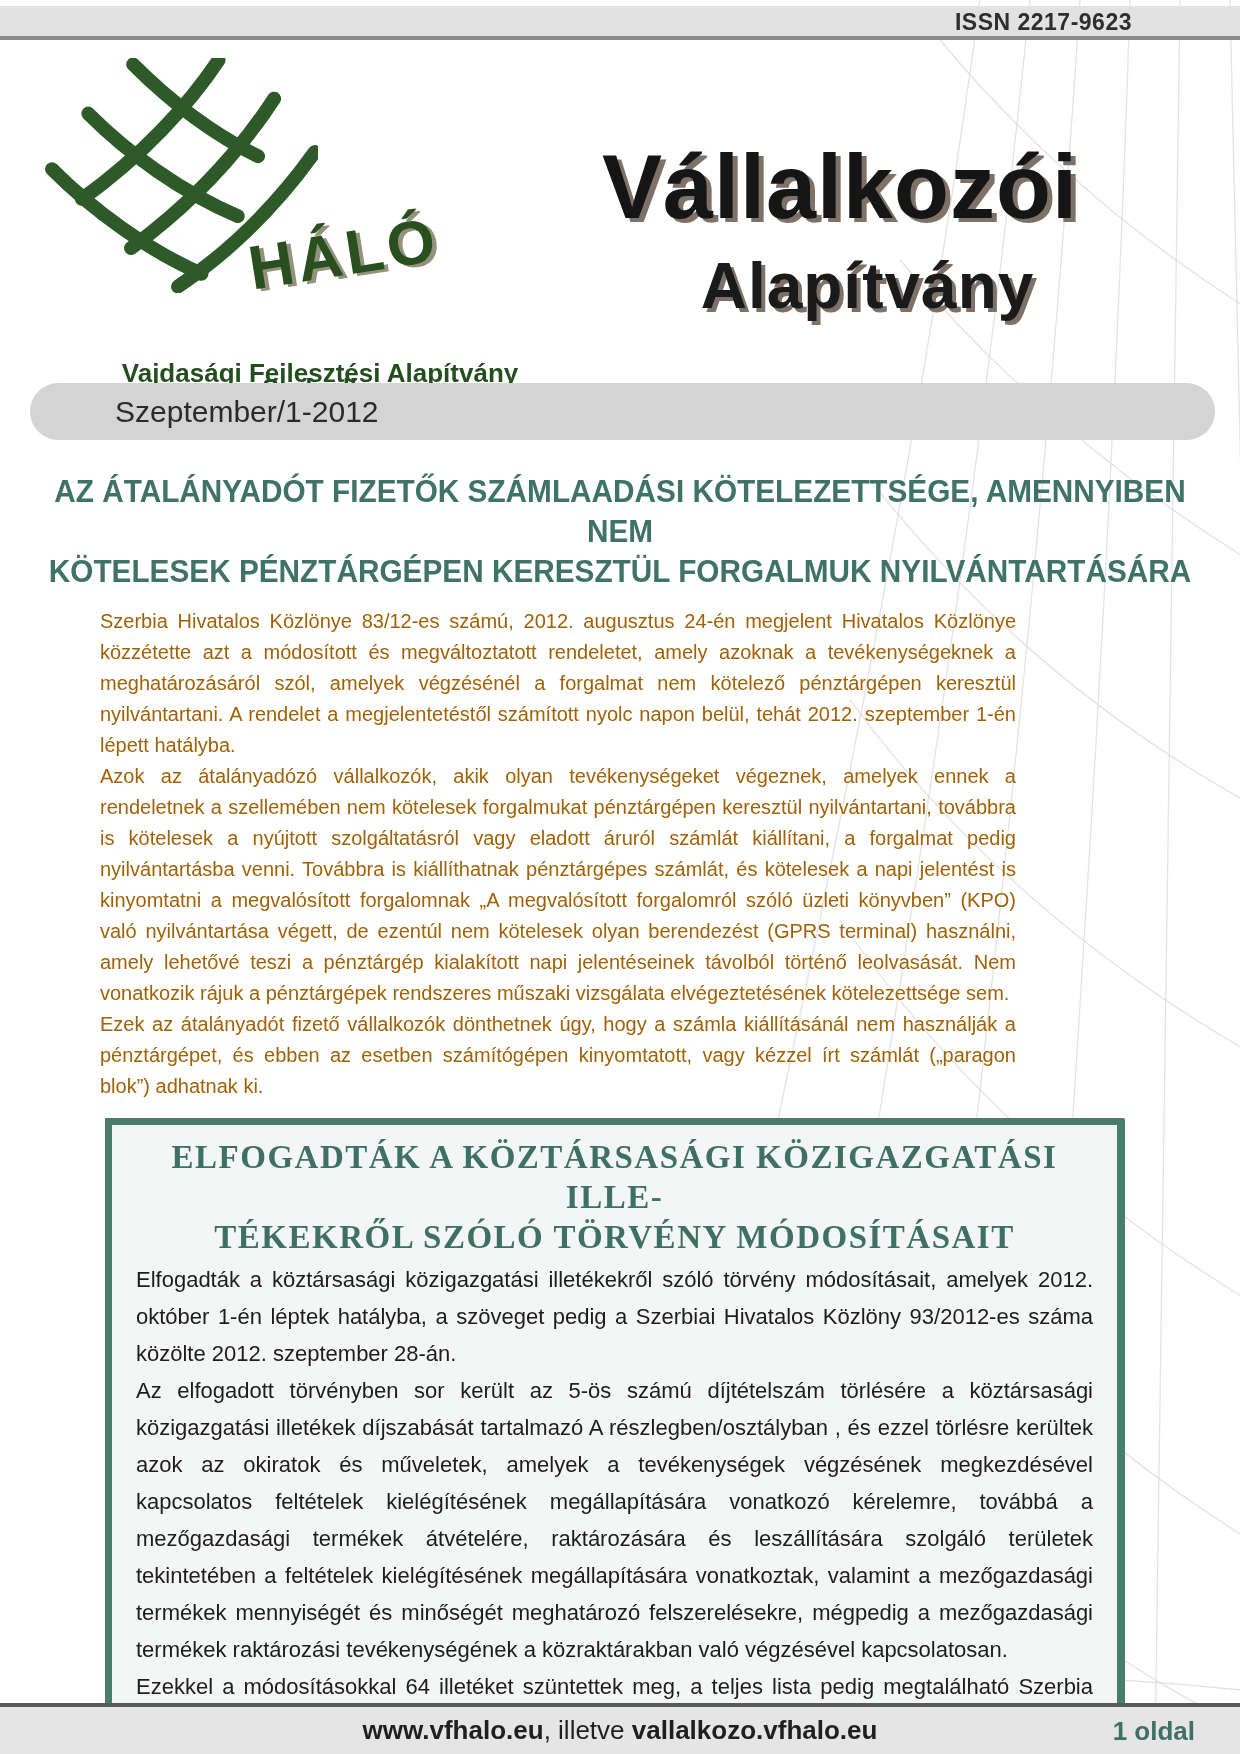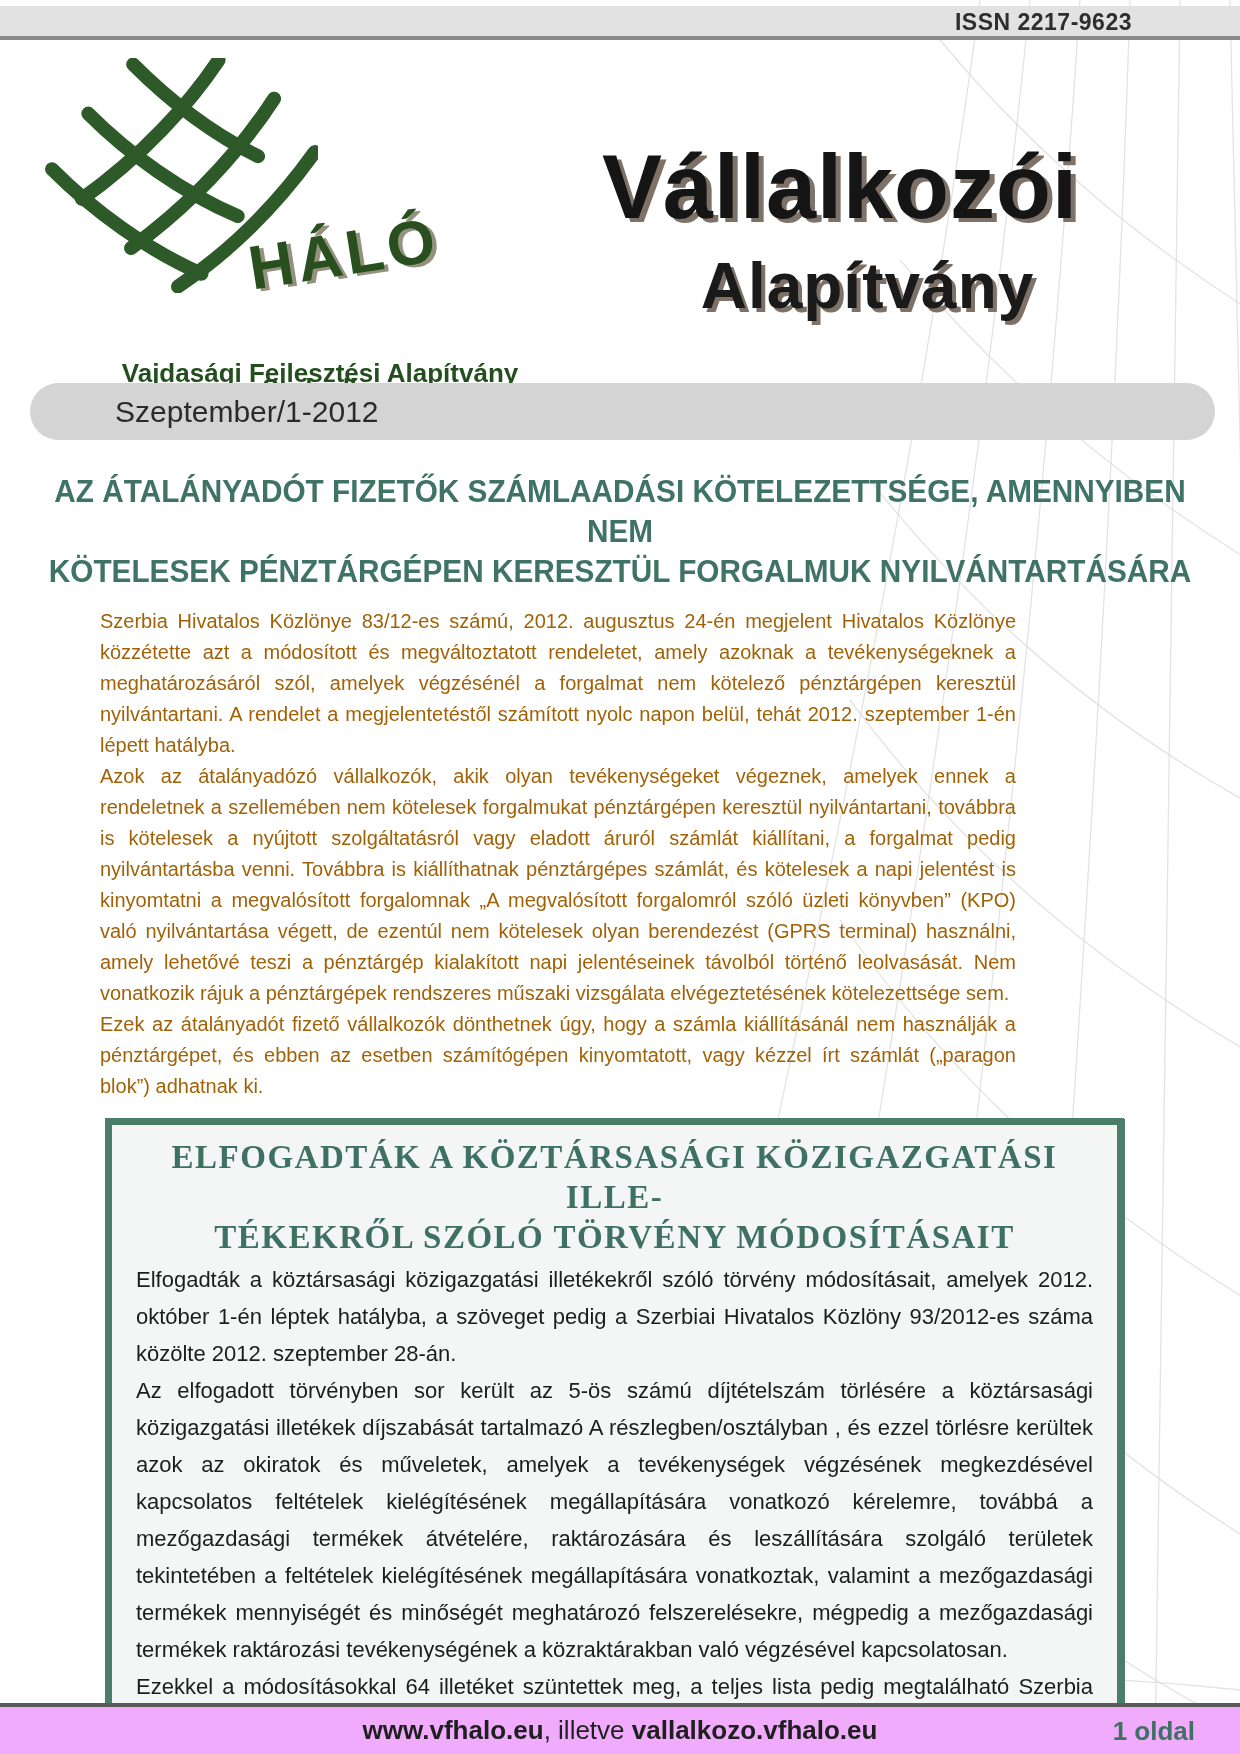--- a/index.html
+++ b/index.html
@@ -77,21 +77,21 @@
     font-size:33px; line-height:40px; color:#3e7163; letter-spacing:1.5px;
   }
   .law-box p{
     font-size:22px; line-height:37px; text-align:justify; color:#1d1d1d;
   }
   .law-box p:first-of-type{ margin-top:4px; }
 
   
   .pagefoot{
     position:absolute; z-index:2; left:0; right:0; bottom:0; height:51px;
-    background:#f0abfc; border-top:4px solid #5a5a5a;
+    background:#e5e5e5; border-top:4px solid #5a5a5a;
     display:flex; align-items:center; justify-content:center;
   }
   .foot-sites{ font-size:26px; color:#1f1f1f; }
   .foot-strong{ font-weight:700; }
   .foot-page{
     position:absolute; right:45px; top:50%; transform:translateY(-50%);
     font-size:26px; font-weight:700; color:#3e7163;
   }
 </style>
 </head>

